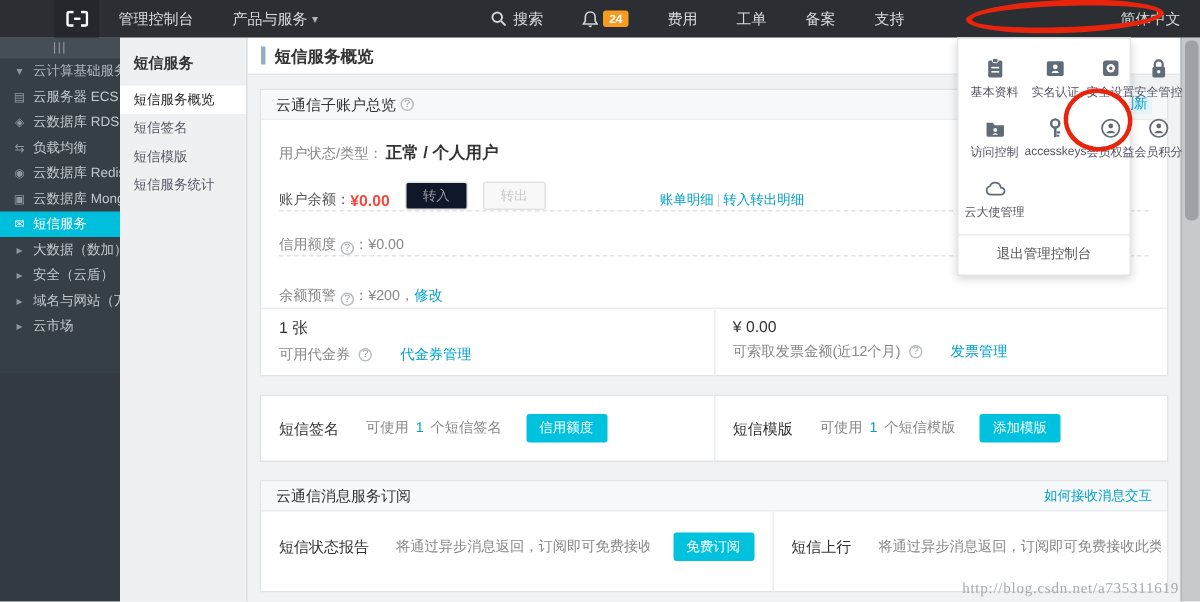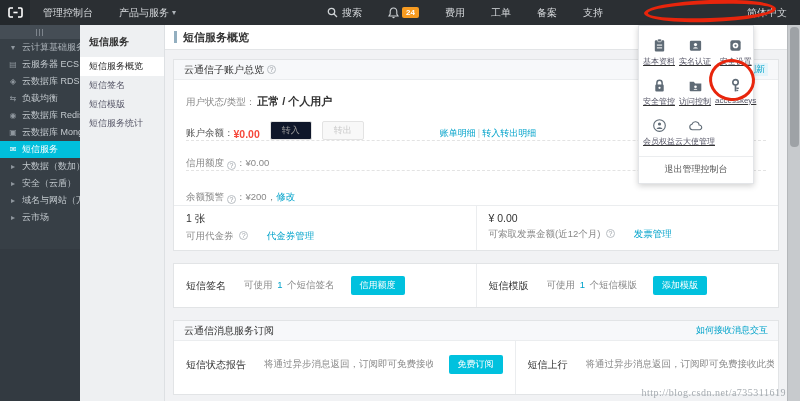--- a/index.html
+++ b/index.html
@@ -1,20 +1,20 @@
 <!DOCTYPE html>
 <html><head>
 <meta charset="utf-8">
 <style>
   * { margin:0; padding:0; box-sizing:border-box; }
   html,body { width:800px; height:401px; overflow:hidden; }
   body { font-family:"Liberation Sans","DejaVu Sans",sans-serif; background:#f1f2f4; position:relative; font-size:10px; color:#333; }
 
   
-  .topbar { position:absolute; top:0; left:0; width:800px; height:25px; background:#2b2f33; display:flex; align-items:center; color:#d8dbde; z-index:50; }
+  .topbar { position:absolute; top:0; left:0; width:800px; height:25px; background:#2b2f33; display:flex; align-items:center; color:#d8dbde; z-index:50;padding-left:36px; }
   .topbar .logo-box { width:30px; height:25px; display:flex; align-items:center; justify-content:center; background:#24282c; }
   .topbar .tb-item { padding:0 13px; height:25px; display:flex; align-items:center; font-size:10px; cursor:pointer; white-space:nowrap; }
   .topbar .spacer { flex:1; }
   .caret { font-size:8px; margin-left:3px; color:#aeb4b9; }
   .search-item svg, .bell svg { display:block; }
   .badge { background:#f79b21; color:#fff; font-size:8px; padding:1px 4px; border-radius:2px; margin-left:3px; font-weight:bold; }
   .redacted-account { width:118px; height:25px; }
   .lang { padding:0 8px 0 4px; }
 
   
@@ -76,21 +76,21 @@
   .cy { color:#00a2ca; padding:0 2px; }
   .btn-cyan { flex:none; margin-left:16px; background:#00c1de; color:#fff; font-size:9px; padding:3px 9px; border-radius:2px; border:none; cursor:pointer; white-space:nowrap; }
   .sub-card .tc { padding:14px 12px 20px; }
 
   
   .scrollbar { position:absolute; top:25px; right:0; width:13px; bottom:0; background:#c7cacd; border-left:1px solid #b4b7ba; z-index:40; }
   .scroll-thumb { position:absolute; top:2px; left:2px; width:9px; height:120px; background:#9ea2a6; border-radius:4px; }
 
   
   .dropdown { position:absolute; top:25px; left:638px; width:116px; background:#fff; border:1px solid #e3e5e8; box-shadow:0 2px 6px rgba(0,0,0,.18); z-index:60; }
-  .dd-grid { display:grid; grid-template-columns:repeat(3,1fr); padding:7px 4px 3px;text-decoration:underline; }
+  .dd-grid { display:grid; grid-template-columns:repeat(4,1fr); padding:7px 4px 3px; }
   .dd-cell { display:flex; flex-direction:column; align-items:center; padding:5px 0 6px; cursor:pointer; }
   .dd-cell svg { display:block; }
   .dd-label { font-size:8px; color:#556; margin-top:3px; white-space:nowrap; }
   .dd-foot { border-top:1px solid #ebedef; text-align:center; padding:6px 0 7px; font-size:9px; color:#555; cursor:pointer; }
 
   
   .anno { position:absolute; border-radius:50%; z-index:70; pointer-events:none; }
   .anno-top { left:644px; top:0px; width:132px; height:22px; border:4px solid #e8250c; transform:rotate(-2deg); }
   .anno-key { left:709px; top:59px; width:46px; height:42px; border:3px solid #e8250c; transform:rotate(7deg); }
 
@@ -373,20 +373,28 @@
     <div class="dd-cell">
       <svg width="15" height="15" viewBox="0 0 16 16">
         <circle cx="8" cy="8" r="6.2" fill="none" stroke="#5f6b76" stroke-width="1.2"></circle>
         <circle cx="8" cy="6.4" r="1.7" fill="#5f6b76"></circle>
         <path d="M4.8 11.6 a3.3 2.4 0 0 1 6.4 0 Z" fill="#5f6b76"></path>
       </svg>
       <span class="dd-label">会员权益</span>
     </div>
     <div class="dd-cell">
       <svg width="15" height="15" viewBox="0 0 16 16">
+        <circle cx="8" cy="8" r="6.2" fill="none" stroke="#5f6b76" stroke-width="1.2"></circle>
+        <circle cx="8" cy="6.4" r="1.7" fill="#5f6b76"></circle>
+        <path d="M4.8 11.6 a3.3 2.4 0 0 1 6.4 0 Z" fill="#5f6b76"></path>
+      </svg>
+      <span class="dd-label">会员积分</span>
+    </div>
+    <div class="dd-cell">
+      <svg width="15" height="15" viewBox="0 0 16 16">
         <path d="M4.6 12.5 a3 3 0 0 1 -.4 -5.9 a4 4 0 0 1 7.7 .9 a2.5 2.5 0 0 1 .4 5 Z" fill="none" stroke="#5f6b76" stroke-width="1.2"></path>
       </svg>
       <span class="dd-label">云大使管理</span>
     </div>
   </div>
   <div class="dd-foot">退出管理控制台</div>
 </div>
 
 <div class="anno anno-top"></div>
 <div class="anno anno-key"></div>

